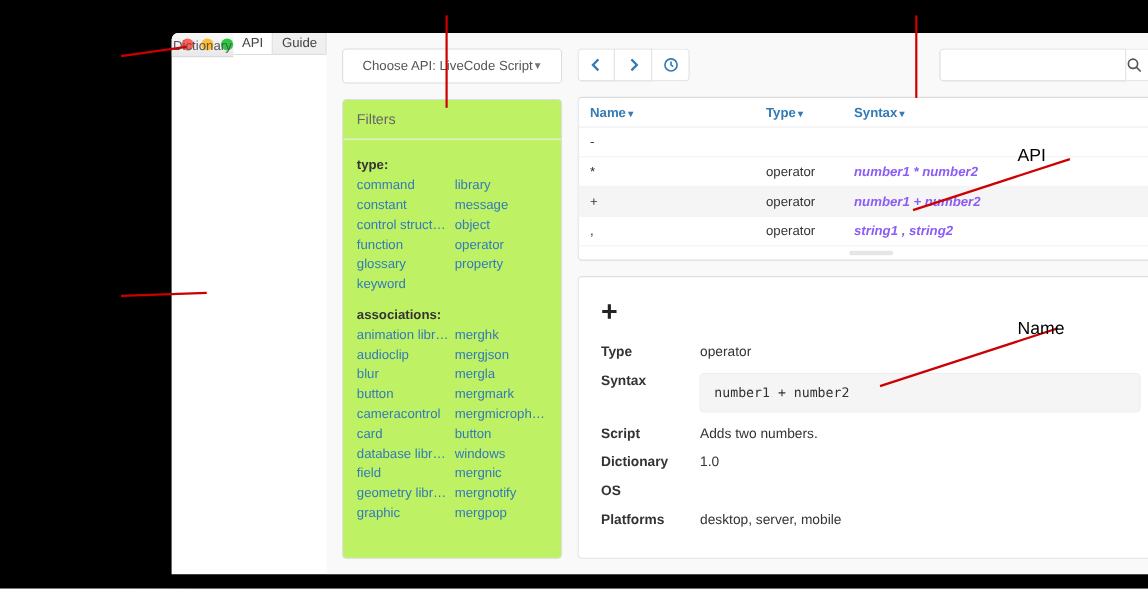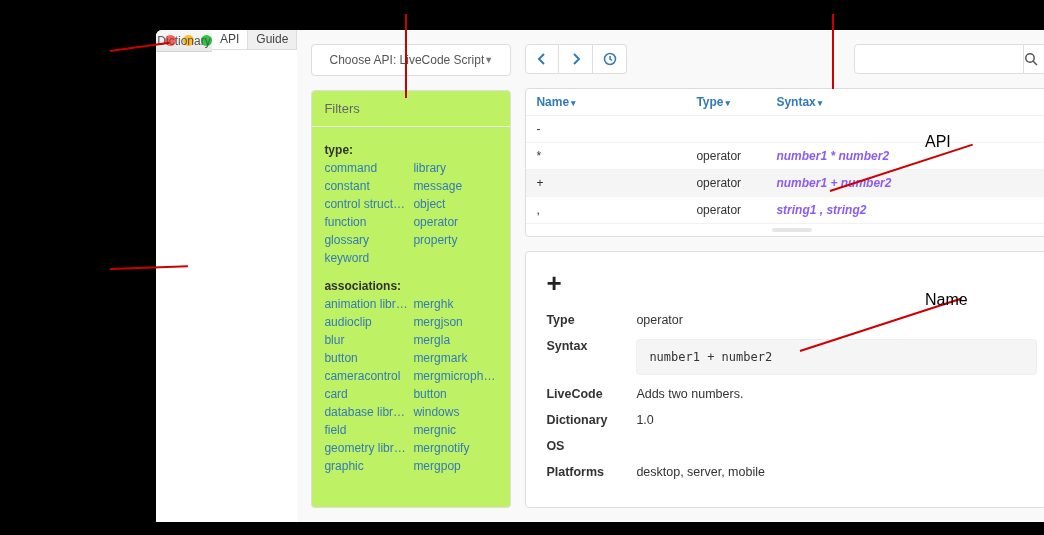--- a/index.html
+++ b/index.html
@@ -327,21 +327,21 @@
         <div class="detail-title">+</div>
         <div class="detail-row">
           <span class="k">Type</span>
           <span>operator</span>
         </div>
         <div class="detail-row">
           <span class="k">Syntax</span>
           <div class="codebox">number1 + number2</div>
         </div>
         <div class="detail-row">
-          <span class="k">LiveCode</span>
+          <span class="k">Script</span>
           <span>Adds two numbers.</span>
         </div>
         <div class="detail-row">
           <span class="k">Dictionary</span>
           <span>1.0</span>
         </div>
         <div class="detail-row">
           <span class="k">OS</span>
         </div>
         <div class="detail-row">

